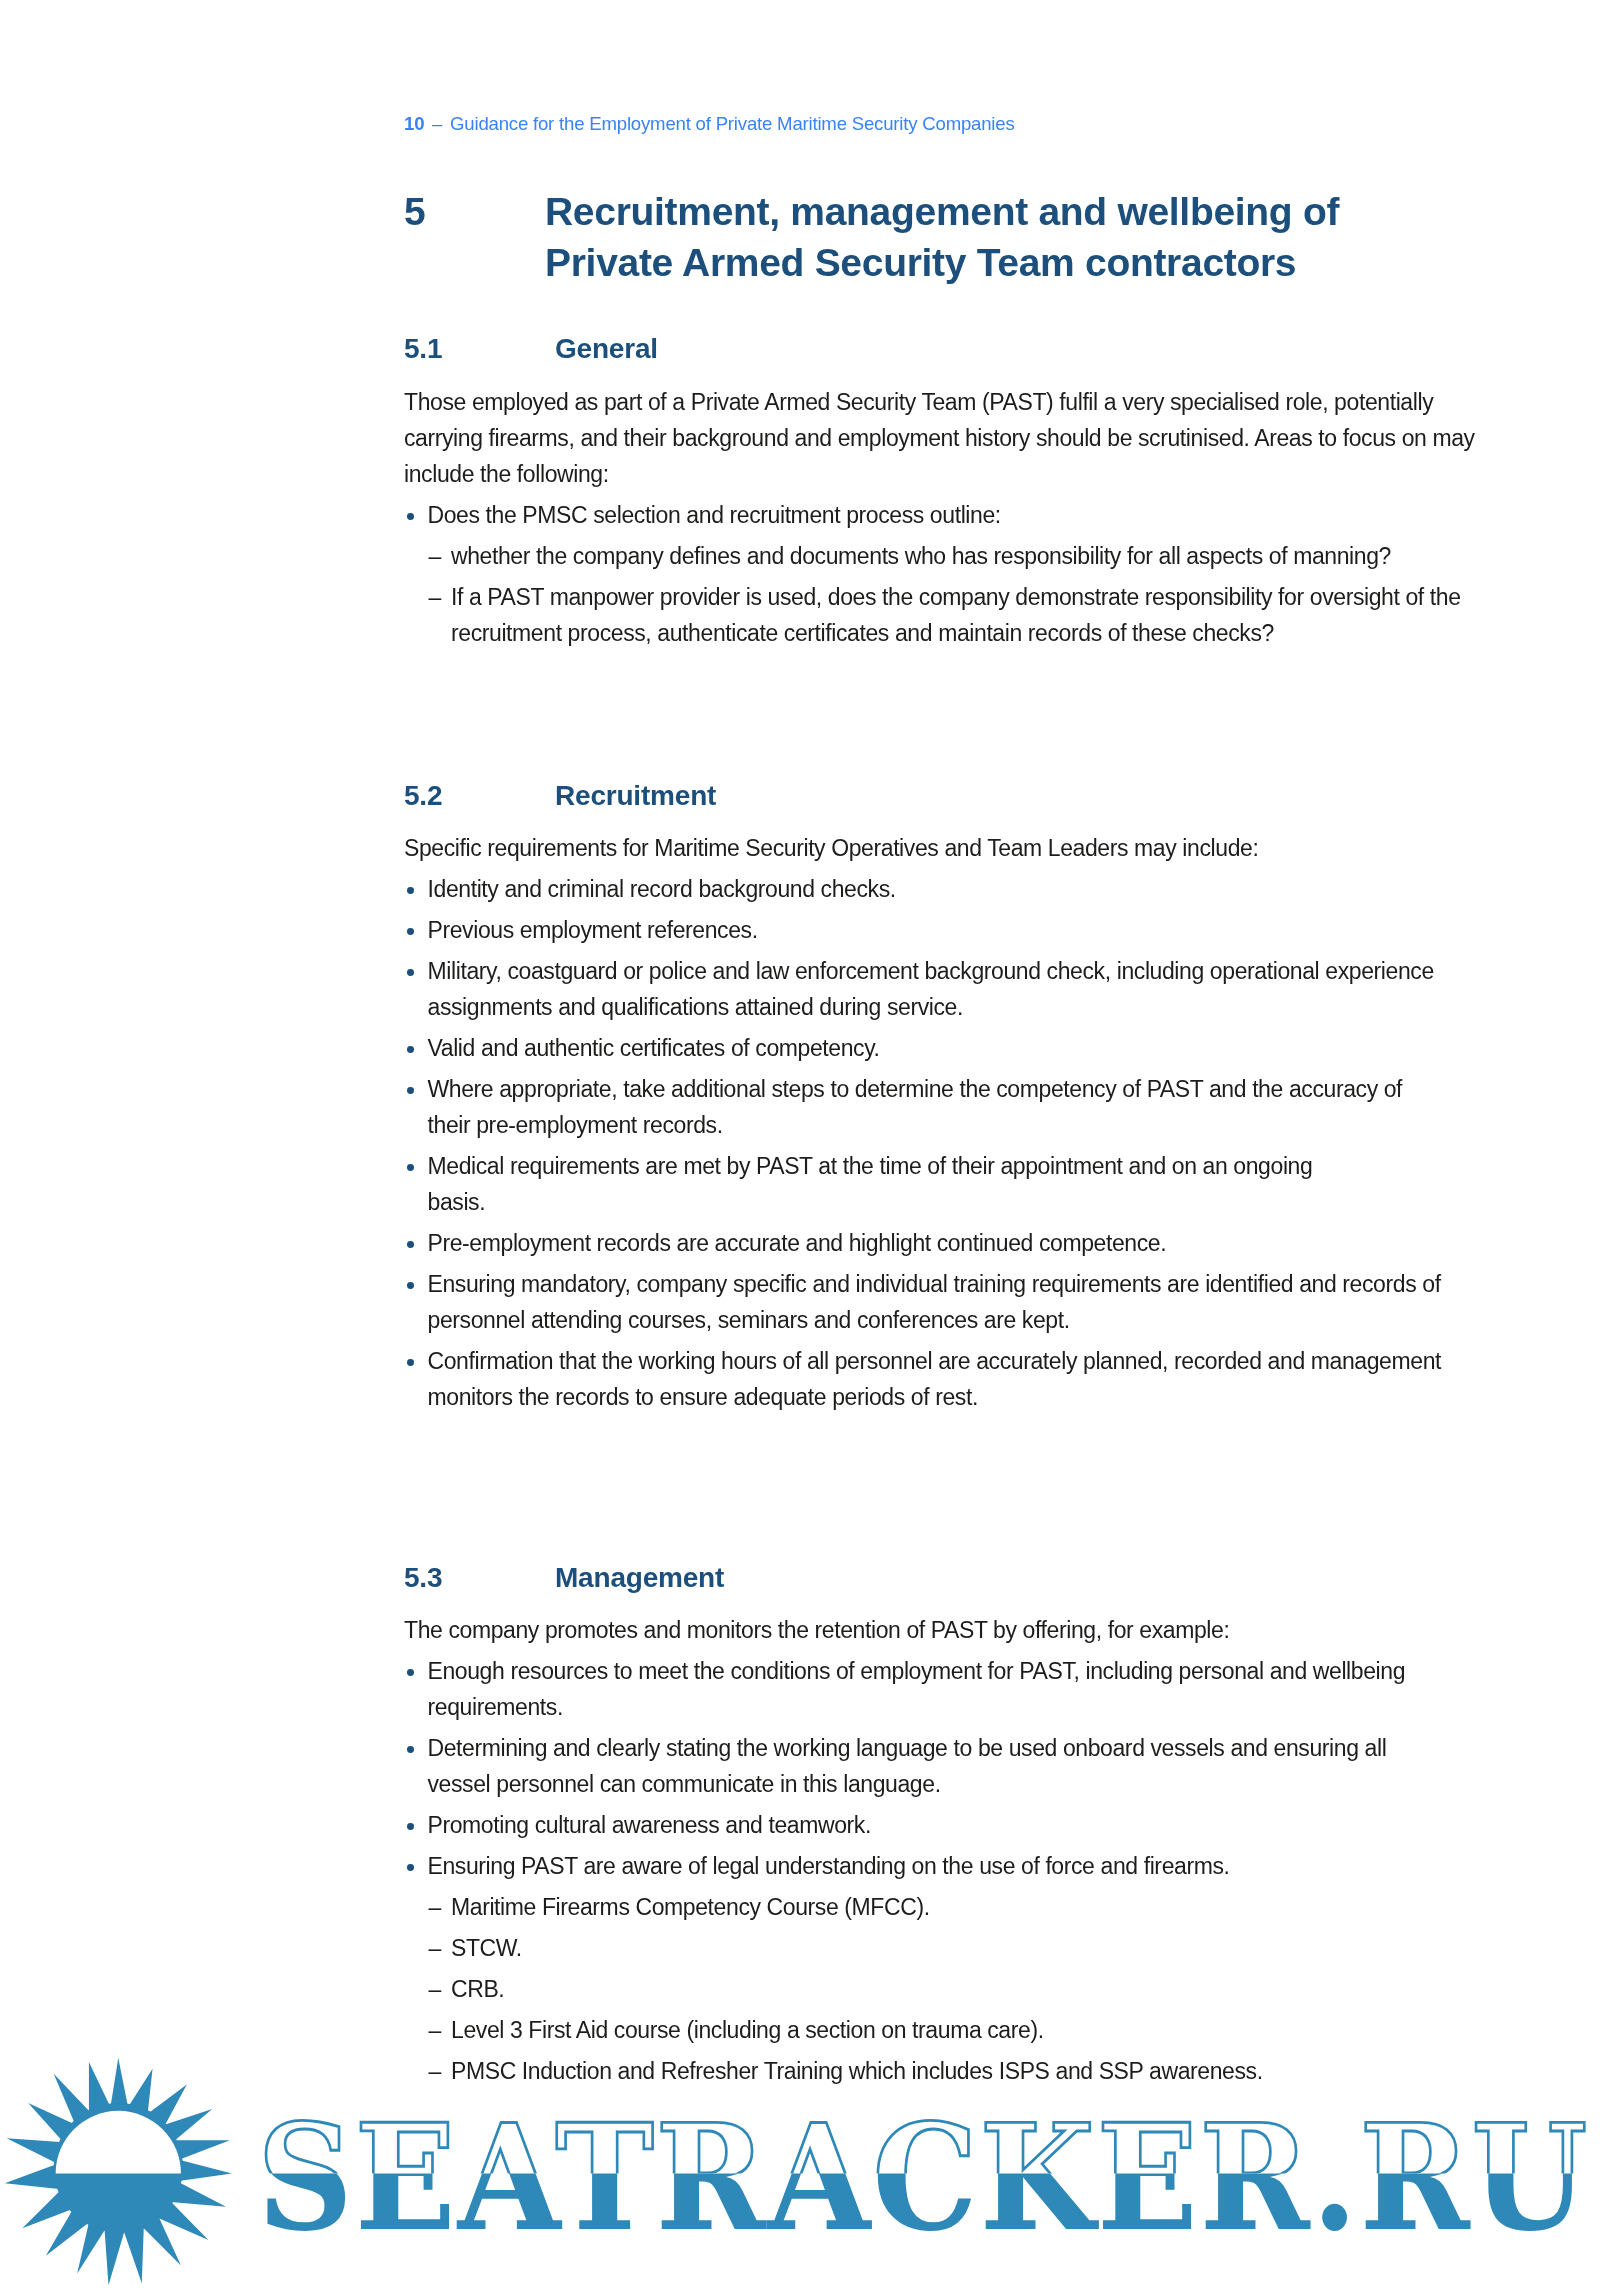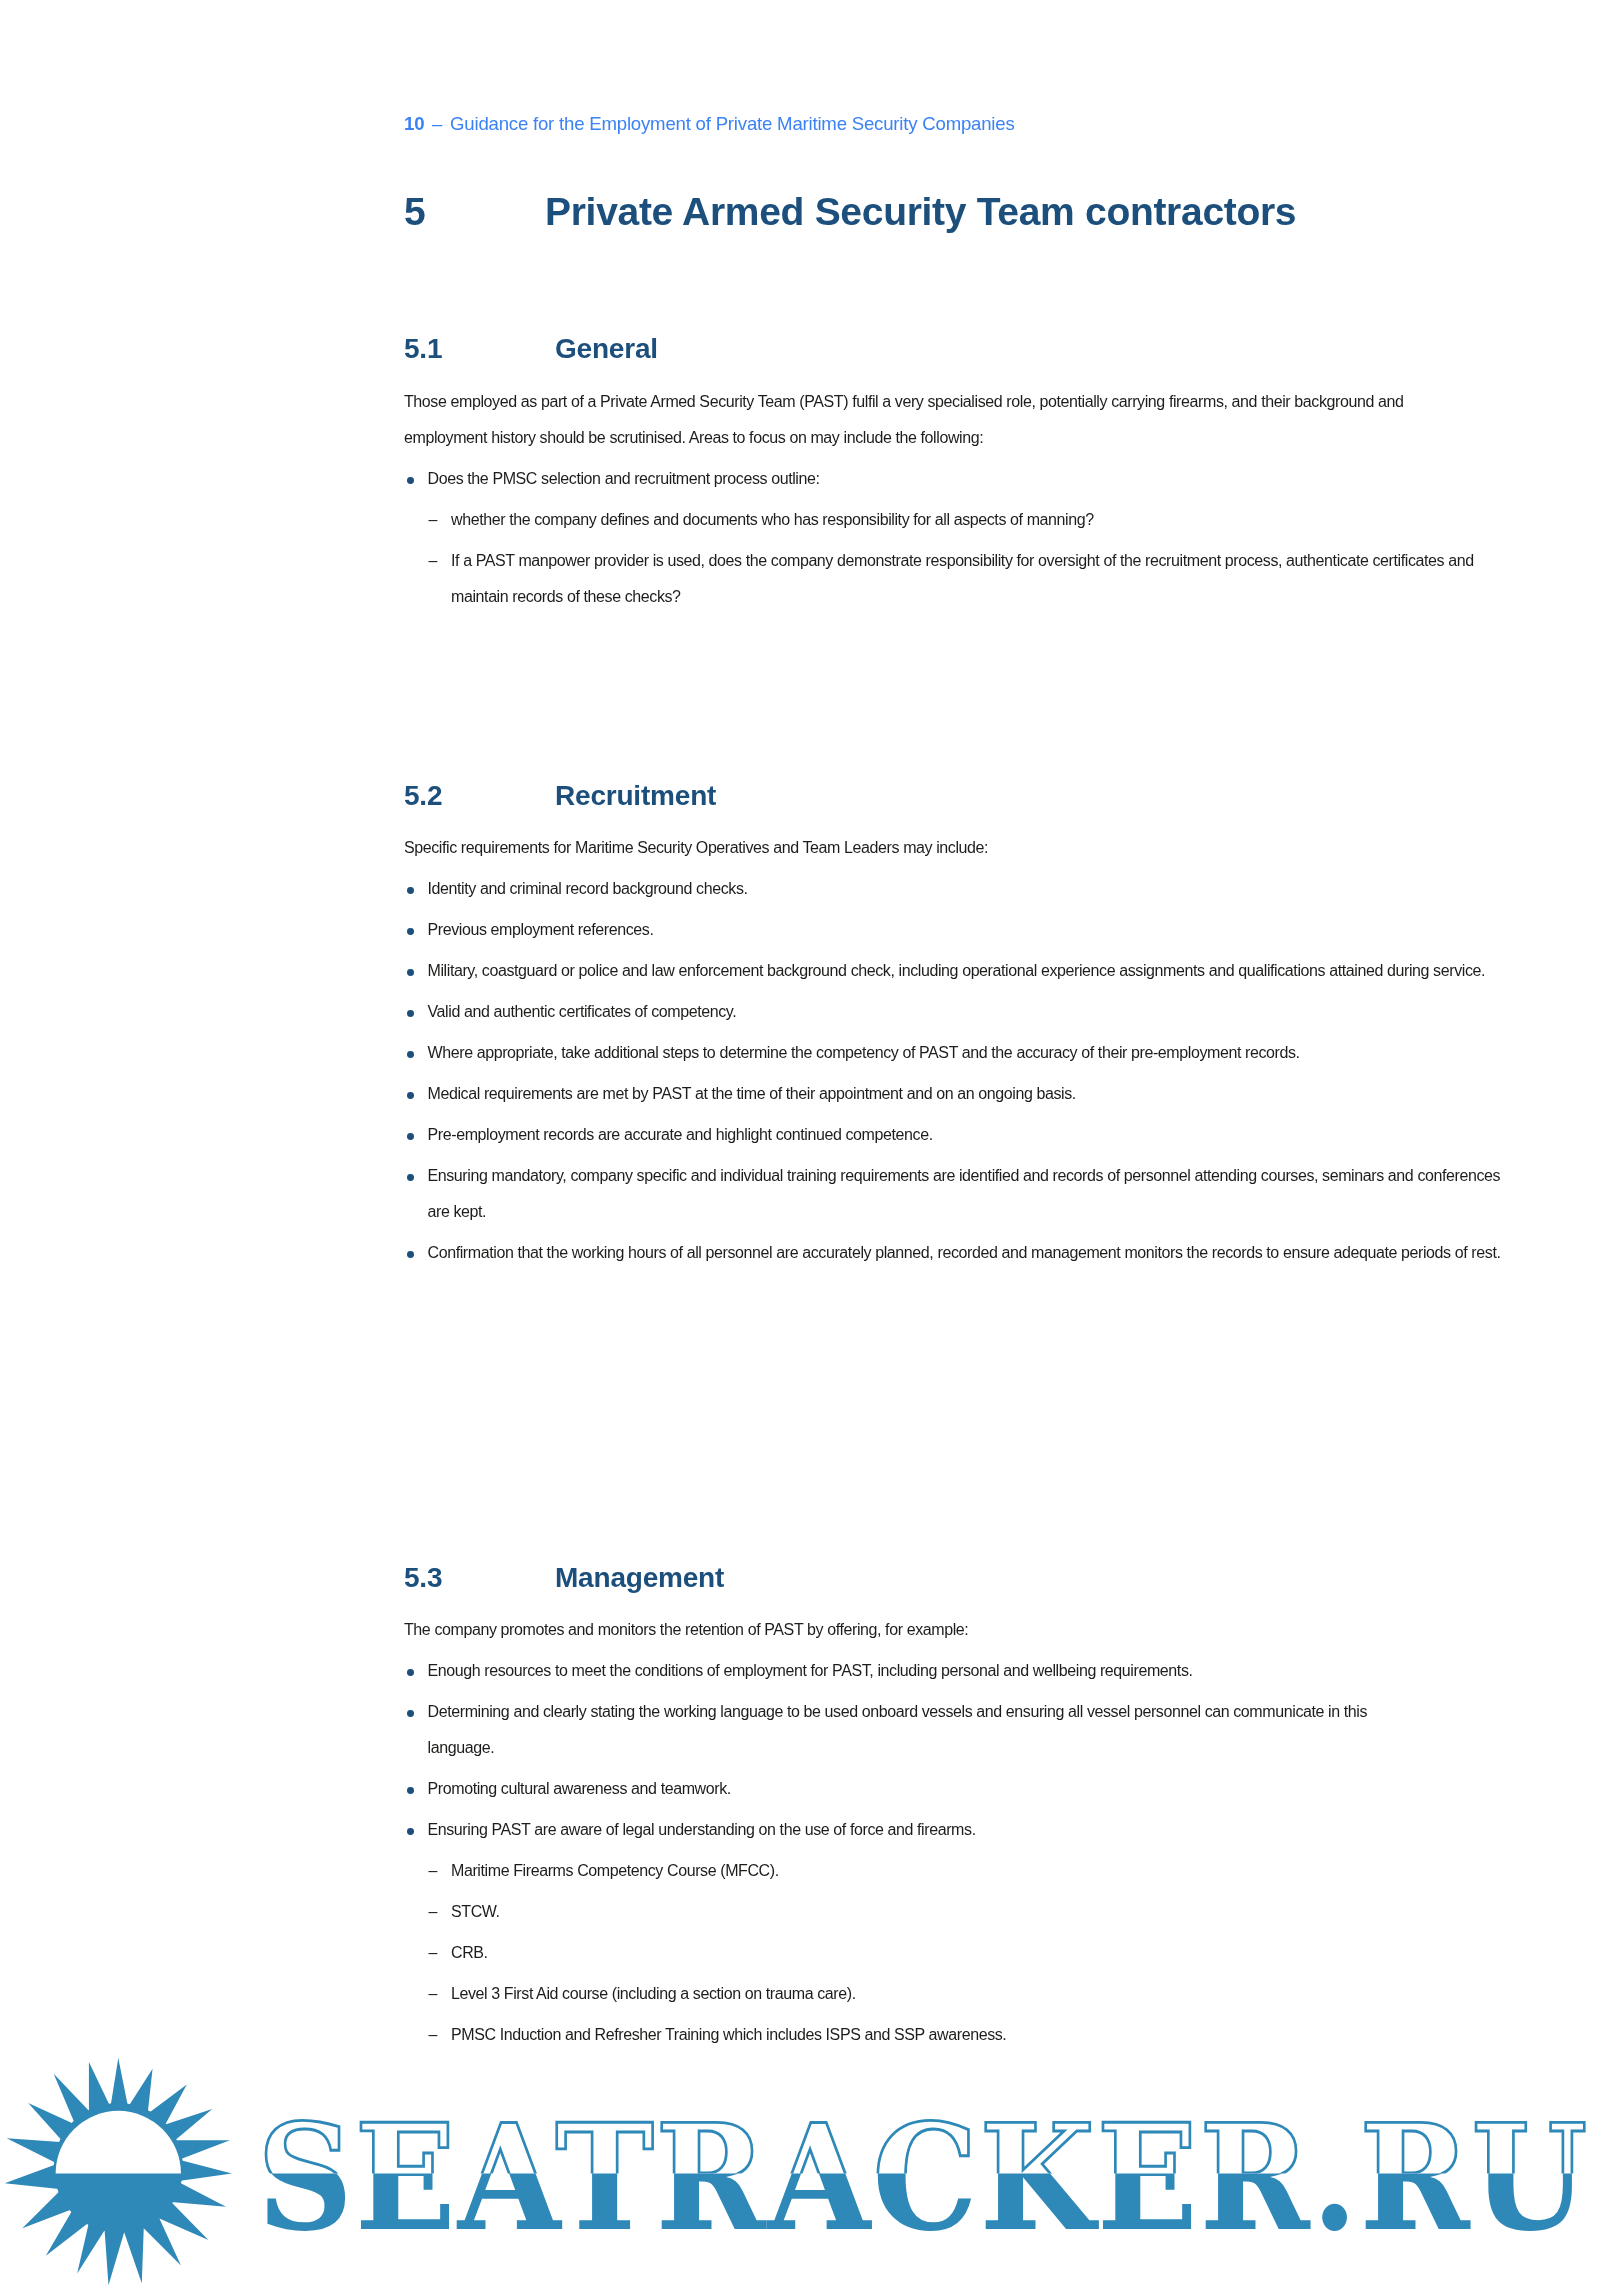--- a/index.html
+++ b/index.html
@@ -8,21 +8,21 @@
   .page { position:absolute; left:0; top:0; width:1621px; height:2293px; }
   .running-header { position:absolute; left:404px; top:113px; font-size:18.6px; color:#3b82f6; letter-spacing:-0.2px; }
   .running-header .pg { font-weight:bold; }
   .running-header .sep { margin:0 7.8px; }
   .chapter { position:absolute; left:404px; top:186px; width:1078px; color:#1c4f7c; font-weight:bold; font-size:39px; line-height:51px; letter-spacing:-0.3px; }
   .chapter .num { position:absolute; left:0; top:0; }
   .chapter .title { position:absolute; left:141px; top:0; width:980px; }
   .section-h { position:absolute; left:404px; color:#1c4f7c; font-weight:bold; font-size:28px; line-height:35px; letter-spacing:-0.2px; }
   .section-h .num { position:absolute; left:0; top:0; }
   .section-h .title { position:absolute; left:151px; top:0; white-space:nowrap; }
-  .body { position:absolute; left:404px; width:1108px; font-size:16px; line-height:36px; letter-spacing:-0.4px; }
+  .body { position:absolute; left:404px; width:1108px; font-size:23px; line-height:36px; letter-spacing:-0.4px; }
   .body p { margin:0; }
   .list { margin:0; padding:0; list-style:none; }
   .list li { position:relative; margin-top:5px; }
   .list li.b { padding-left:23.5px; }
   .list li.d { padding-left:47px; }
   .list li.b::before { content:""; position:absolute; left:2.9px; top:15.7px; width:6.9px; height:6.9px; border-radius:50%; background:#1c4f7c; }
   .list li.d .dash { position:absolute; left:24.5px; top:0; }
   .watermark { position:absolute; left:0; top:2058px; width:1317px; height:234px; }
 </style>
 </head>
@@ -30,20 +30,21 @@
 
 <div class="page">
 
   <div class="running-header">
     <span class="pg">10</span><span class="sep">–</span><span>Guidance for the Employment of Private Maritime Security Companies</span>
   </div>
 
   <div class="chapter">
     <span class="num">5</span>
     <div class="title">
+      <div>Recruitment, management and wellbeing of</div>
       <div>Private Armed Security Team contractors</div>
     </div>
   </div>
 
   <div class="section-h" style="top:331px;">
     <span class="num">5.1</span>
     <span class="title">General</span>
   </div>
   <div class="body" style="top:384px; width:1078px;">
     <p>Those employed as part of a Private Armed Security Team (PAST) fulfil a very specialised role, potentially carrying firearms, and their background and employment history should be scrutinised. Areas to focus on may include the following:</p>

